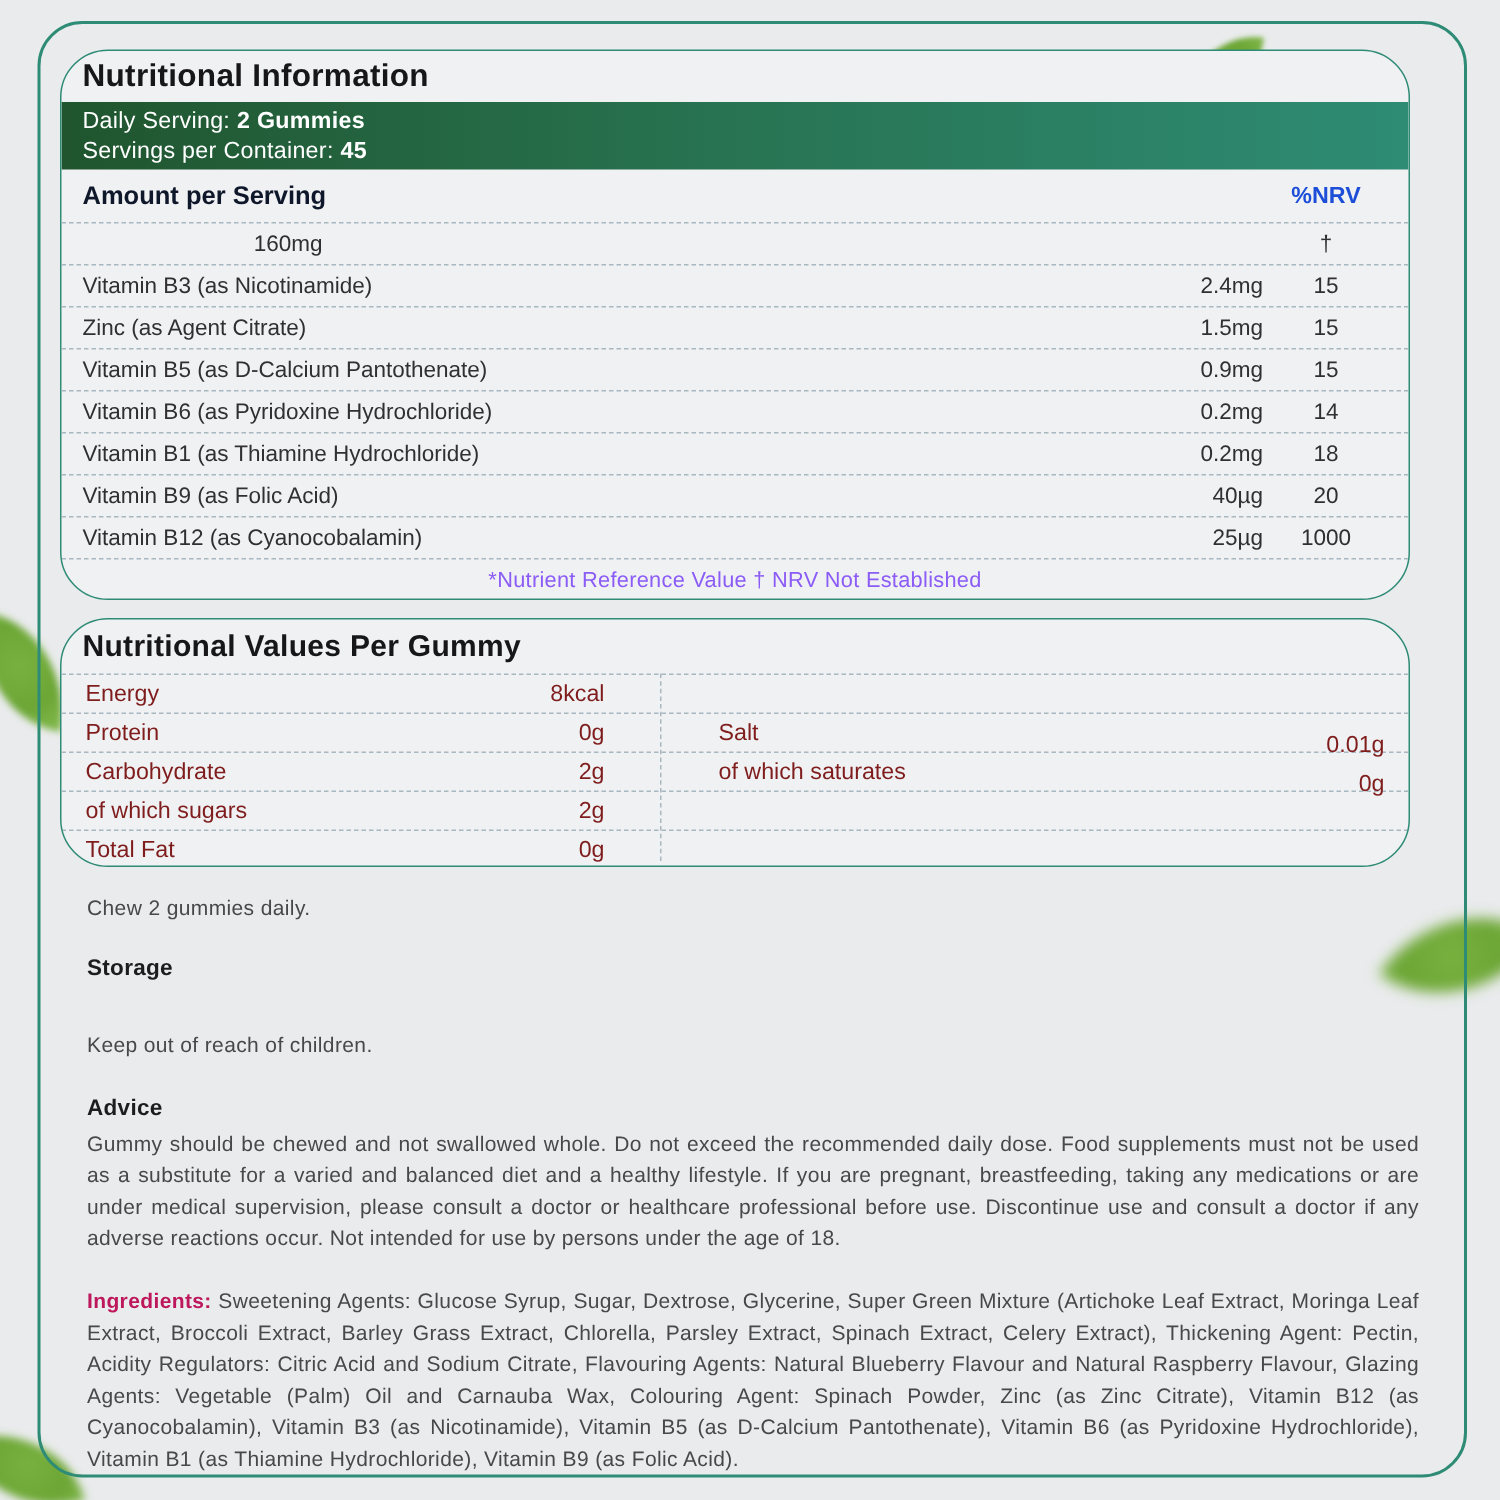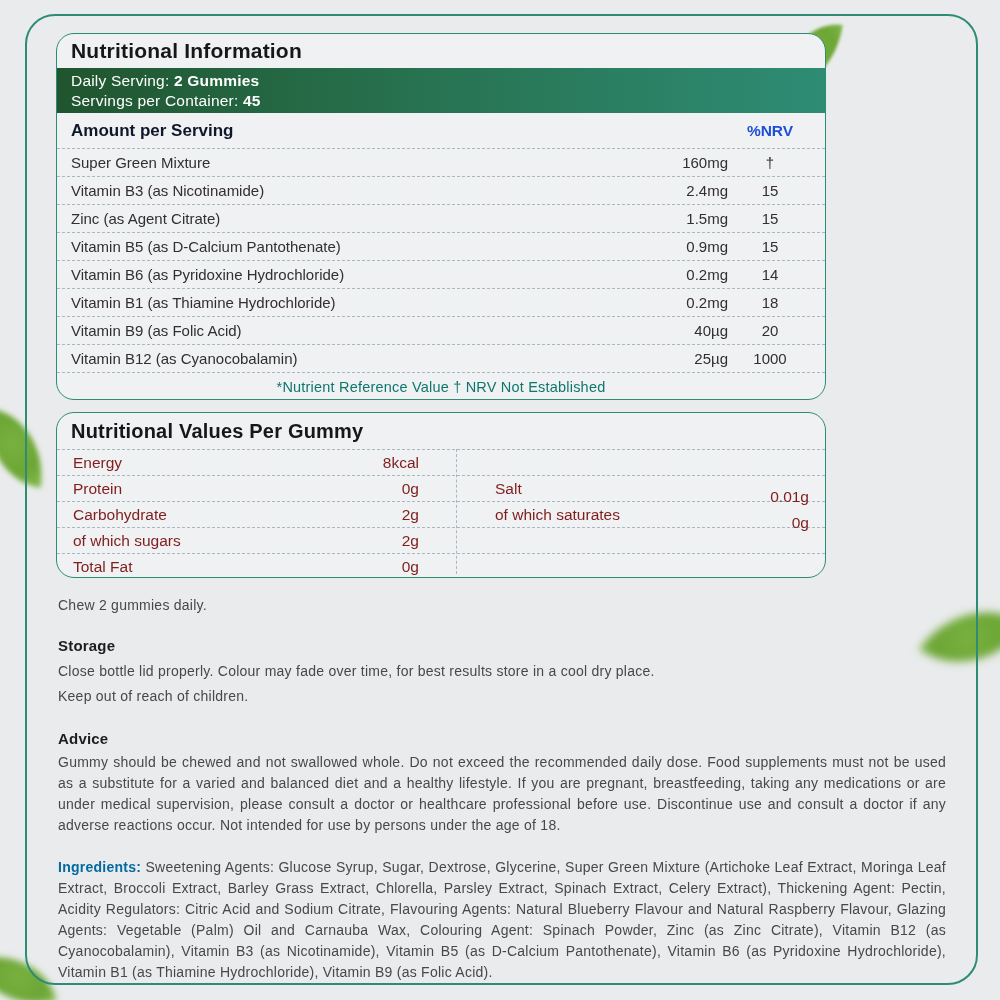--- a/index.html
+++ b/index.html
@@ -22,22 +22,22 @@
     border-radius:100% 0 100% 0; transform:rotate(8deg); filter:blur(1.6px); }
   .leaf-left{ left:-16px; top:412px; width:62px; height:72px;
     border-radius:0 100% 0 100%; transform:rotate(8deg); filter:blur(2.5px); }
   .leaf-right{ left:932px; top:600px; width:82px; height:74px;
     border-radius:0 100% 0 100%; transform:rotate(-55deg); filter:blur(4.5px); }
   .leaf-bl{ left:-14px; top:946px; width:60px; height:68px;
     border-radius:100% 0 100% 0; transform:rotate(75deg); filter:blur(3px); }
 
   
   .panel{
-    position:absolute; left:56px; width:770px;
-    background:#f0f1f3; border:1.5px solid #2e8b76; border-radius:18px;
+    position:absolute; left:40px; width:900px;
+    background:#f0f1f3; border:1.5px solid #2e8b76; border-radius:32px;
     overflow:hidden;
   }
   .panel1{ top:33px; height:367px; }
   .p1-title{
     height:34px; display:flex; align-items:center; padding:0 14px;
     font-size:21px; font-weight:bold; color:#17171a; letter-spacing:.2px;
   }
   .banner{
     height:45px; padding:2px 14px;
     background:linear-gradient(90deg,#20552e 0%, #27714f 45%, #2e8c74 100%);
@@ -52,21 +52,21 @@
   .hdr-row .hdr-nrv{ width:84px; text-align:center; font-size:15.5px; font-weight:bold; color:#1d4ed8; }
   .nrow{
     height:28px; display:flex; align-items:center; padding:0 13px 0 14px;
     border-top:1px dashed #a7b8c1; font-size:15px; color:#303032;
   }
   .nrow .n-name{ flex:1; }
   .nrow .n-amount{ width:160px; text-align:right; }
   .nrow .n-nrv{ width:84px; margin-left:auto; text-align:center; }
   .footnote{
     height:29px; border-top:1px dashed #a7b8c1; display:flex; align-items:center;
-    justify-content:center; font-size:14.5px; color:#0f766e; letter-spacing:.2px;
+    justify-content:center; font-size:14.5px; color:#8b5cf6; letter-spacing:.2px;
   }
 
   
   .panel2{ top:412px; height:166px; }
   .p2-title{
     height:36px; display:flex; align-items:center; padding:0 14px;
     font-size:20px; font-weight:bold; color:#17171a; letter-spacing:.2px;
   }
   .p2-table{ position:relative; }
   .grow{
@@ -88,21 +88,21 @@
   .sec-h{
     font-size:15px; font-weight:bold; color:#1d1d1f; letter-spacing:.2px;
   }
   .sec-p{
     font-size:14px; line-height:1.5; letter-spacing:.25px; margin-top:5px;
   }
   .mt1{ margin-top:8px; }
   .mt2{ margin-top:21px; }
   .just{ text-align:justify; }
   .storage-p{ line-height:1.8; }
-  .ing-label{ font-weight:bold; color:#0369a1; }
+  .ing-label{ font-weight:bold; color:#be185d; }
 </style>
 </head>
 <body>
 
 <div class="canvas">
 
   <div class="leaf leaf-tr"></div>
   <div class="leaf leaf-left"></div>
   <div class="leaf leaf-right"></div>
   <div class="leaf leaf-bl"></div>
@@ -116,21 +116,20 @@
       <div class="line"><span>Daily Serving: </span><b>2 Gummies</b></div>
       <div class="line"><span>Servings per Container: </span><b>45</b></div>
     </div>
 
     <div class="hdr-row">
       <div class="hdr-amount">Amount per Serving</div>
       <div class="hdr-nrv">%NRV</div>
     </div>
 
     <div class="nrow">
-      <div class="n-name">Super Green Mixture</div>
       <div class="n-amount">160mg</div>
       <div class="n-nrv">†</div>
     </div>
     <div class="nrow">
       <div class="n-name">Vitamin B3 (as Nicotinamide)</div>
       <div class="n-amount">2.4mg</div>
       <div class="n-nrv">15</div>
     </div>
     <div class="nrow">
       <div class="n-name">Zinc (as Agent Citrate)</div>
@@ -200,21 +199,21 @@
         <div class="gr-value"></div>
       </div>
       <div class="vdivider"></div>
     </div>
   </div>
 
   <div class="sections">
     <p class="sec-p">Chew 2 gummies daily.</p>
 
     <div class="sec-h mt2">Storage</div>
-    <p class="sec-p storage-p"><span>Close bottle lid properly. Colour may fade over time, for best results store in a cool dry place.</span><br><span>Keep out of reach of children.</span></p>
+    <p class="sec-p storage-p"><br><span>Keep out of reach of children.</span></p>
 
     <div class="sec-h mt2">Advice</div>
     <p class="sec-p just">Gummy should be chewed and not swallowed whole. Do not exceed the recommended daily dose. Food supplements must not be used as a substitute for a varied and balanced diet and a healthy lifestyle. If you are pregnant, breastfeeding, taking any medications or are under medical supervision, please consult a doctor or healthcare professional before use. Discontinue use and consult a doctor if any adverse reactions occur. Not intended for use by persons under the age of 18.</p>
 
     <p class="sec-p just mt2"><span class="ing-label">Ingredients: </span><span>Sweetening Agents: Glucose Syrup, Sugar, Dextrose, Glycerine, Super Green Mixture (Artichoke Leaf Extract, Moringa Leaf Extract, Broccoli Extract, Barley Grass Extract, Chlorella, Parsley Extract, Spinach Extract, Celery Extract), Thickening Agent: Pectin, Acidity Regulators: Citric Acid and Sodium Citrate, Flavouring Agents: Natural Blueberry Flavour and Natural Raspberry Flavour, Glazing Agents: Vegetable (Palm) Oil and Carnauba Wax, Colouring Agent: Spinach Powder, Zinc (as Zinc Citrate), Vitamin B12 (as Cyanocobalamin), Vitamin B3 (as Nicotinamide), Vitamin B5 (as D-Calcium Pantothenate), Vitamin B6 (as Pyridoxine Hydrochloride), Vitamin B1 (as Thiamine Hydrochloride), Vitamin B9 (as Folic Acid).</span></p>
   </div>
 
 </div>
 
 </body></html>

